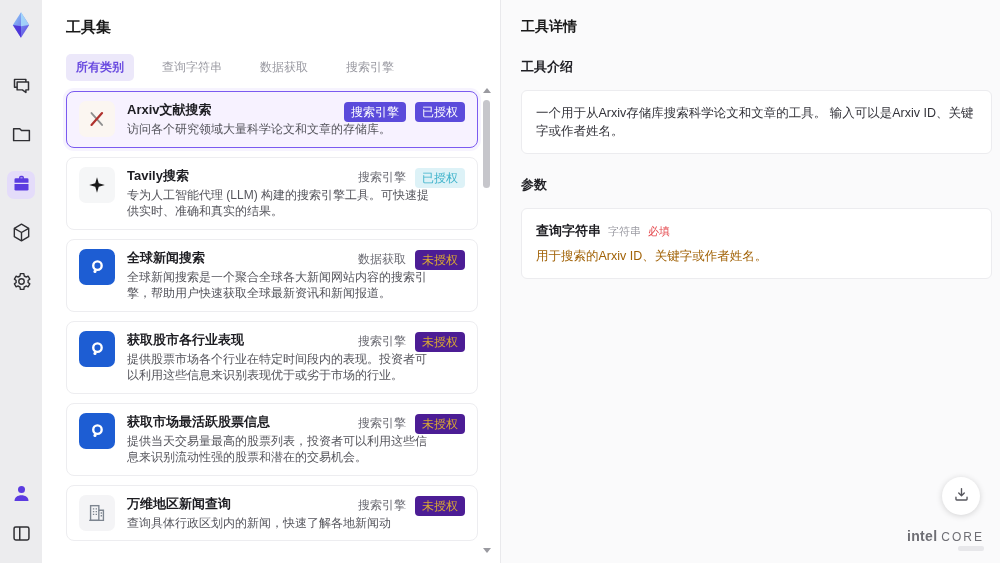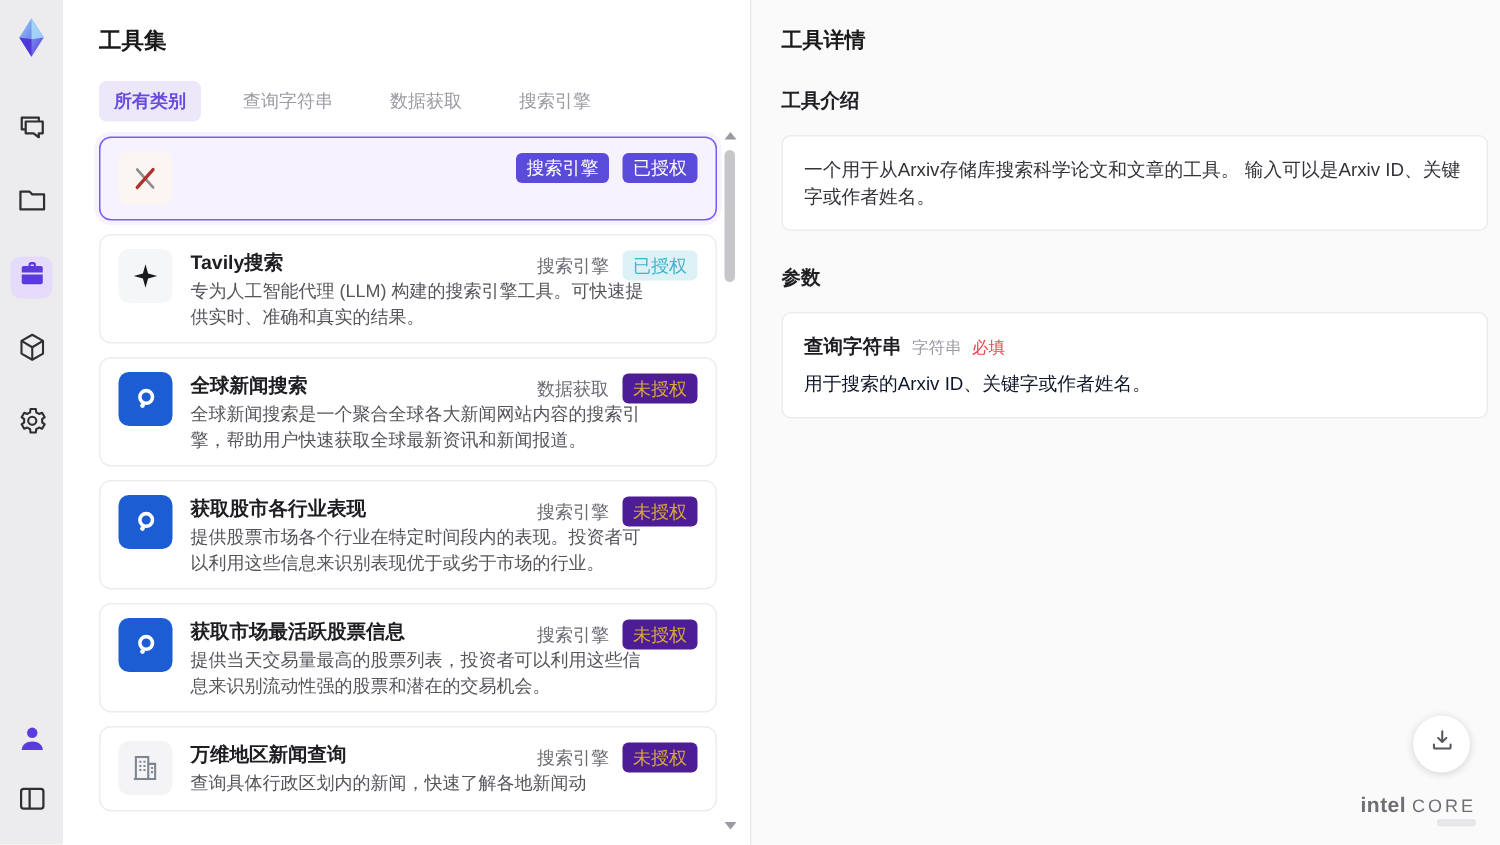--- a/index.html
+++ b/index.html
@@ -58,21 +58,21 @@
   .detail { position:absolute; left:500px; top:0; width:512px; height:563px;
     background:#fafafb; border-left:1px solid #e9e9ec; padding:18px 20px; }
   .detail-title { font-size:14px; font-weight:bold; color:#1a1a1a; }
   .sec-head { font-size:13px; font-weight:bold; color:#1f1f24; margin-top:22px; }
   .sec-box { margin-top:14px; background:#fff; border:1px solid #ececef; border-radius:6px; padding:13px 14px; }
   .intro-text { font-size:12.5px; color:#33333a; line-height:18px; }
   .param-line { display:flex; align-items:baseline; gap:7px; }
   .param-name { font-size:13px; font-weight:bold; color:#1d1d22; }
   .param-type { font-size:11px; color:#9a9aa2; }
   .param-req { font-size:11px; color:#e5484d; }
-  .param-desc { margin-top:8px; font-size:12.5px; color:#0f172a; }
+  .param-desc { margin-top:8px; font-size:12.5px; color:#a16207; }
 
   
   .fab { position:absolute; right:20px; bottom:48px; width:38px; height:38px; border-radius:50%;
     background:#fff; box-shadow:0 1px 6px rgba(0,0,0,.16); display:flex; align-items:center;
     justify-content:center; cursor:pointer; }
   .fab svg { width:19px; height:19px; }
   .intel { position:absolute; right:16px; bottom:12px; text-align:right; color:#6e6e74; }
   .intel-row { display:flex; align-items:baseline; gap:4px; }
   .intel-word { font-size:14px; font-weight:bold; letter-spacing:.3px;margin-top:44px; }
   .core-word { font-size:12px; letter-spacing:2px; text-transform:uppercase; }
@@ -168,20 +168,24 @@
 
   <div class="cards">
 
     <div class="card selected">
       <div class="tile arxiv">
         <svg viewBox="0 0 24 24" fill="none" stroke-linecap="round">
           <path d="M6 5.5l11.5 13" stroke="#8f8f8f" stroke-width="2"></path>
           <path d="M17.5 5.5L6 18.5" stroke="#b0322e" stroke-width="2.4"></path>
         </svg>
       </div>
+      <div class="card-body">
+        <div class="card-title">Arxiv文献搜索</div>
+        <div class="card-desc">访问各个研究领域大量科学论文和文章的存储库。</div>
+      </div>
       <div class="badges">
         <span class="badge solid">搜索引擎</span>
         <span class="badge solid">已授权</span>
       </div>
     </div>
 
     <div class="card">
       <div class="tile star">
         <svg viewBox="0 0 24 24" fill="#1b1b1b">
             <path d="M12 3.5l1.9 6.6 6.6 1.9-6.6 1.9-1.9 6.6-1.9-6.6L3.5 12l6.6-1.9z"></path>

